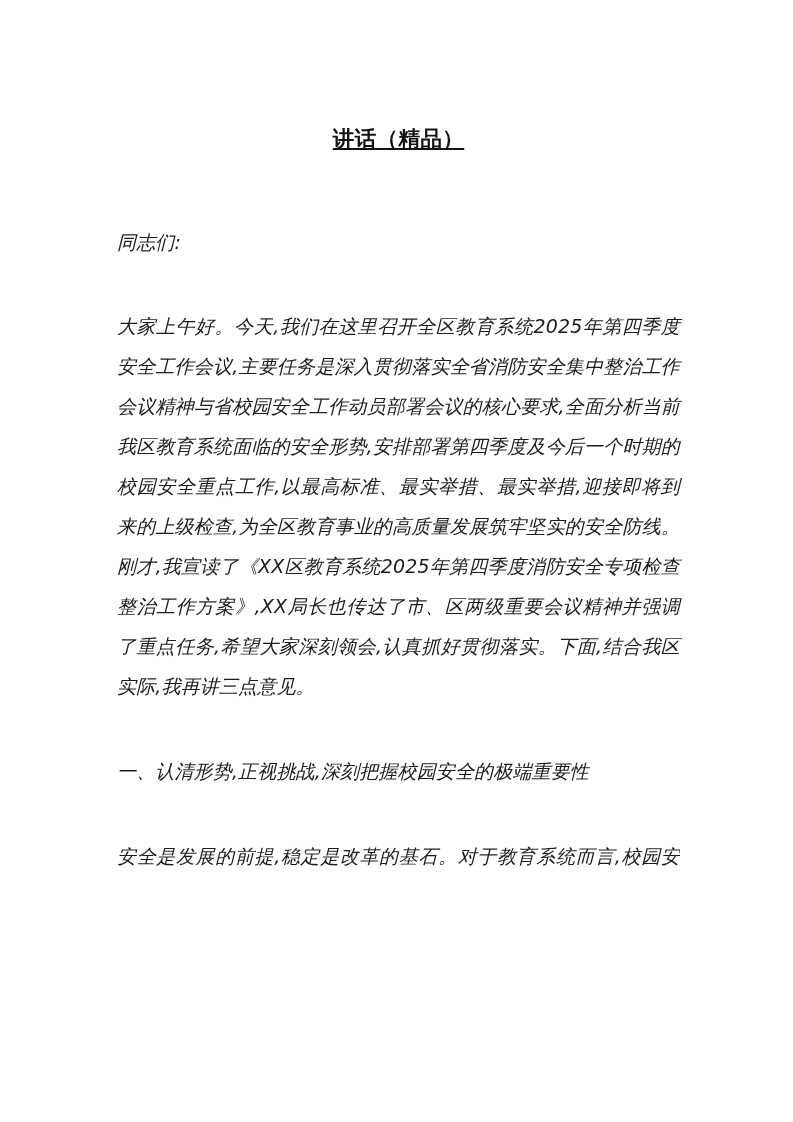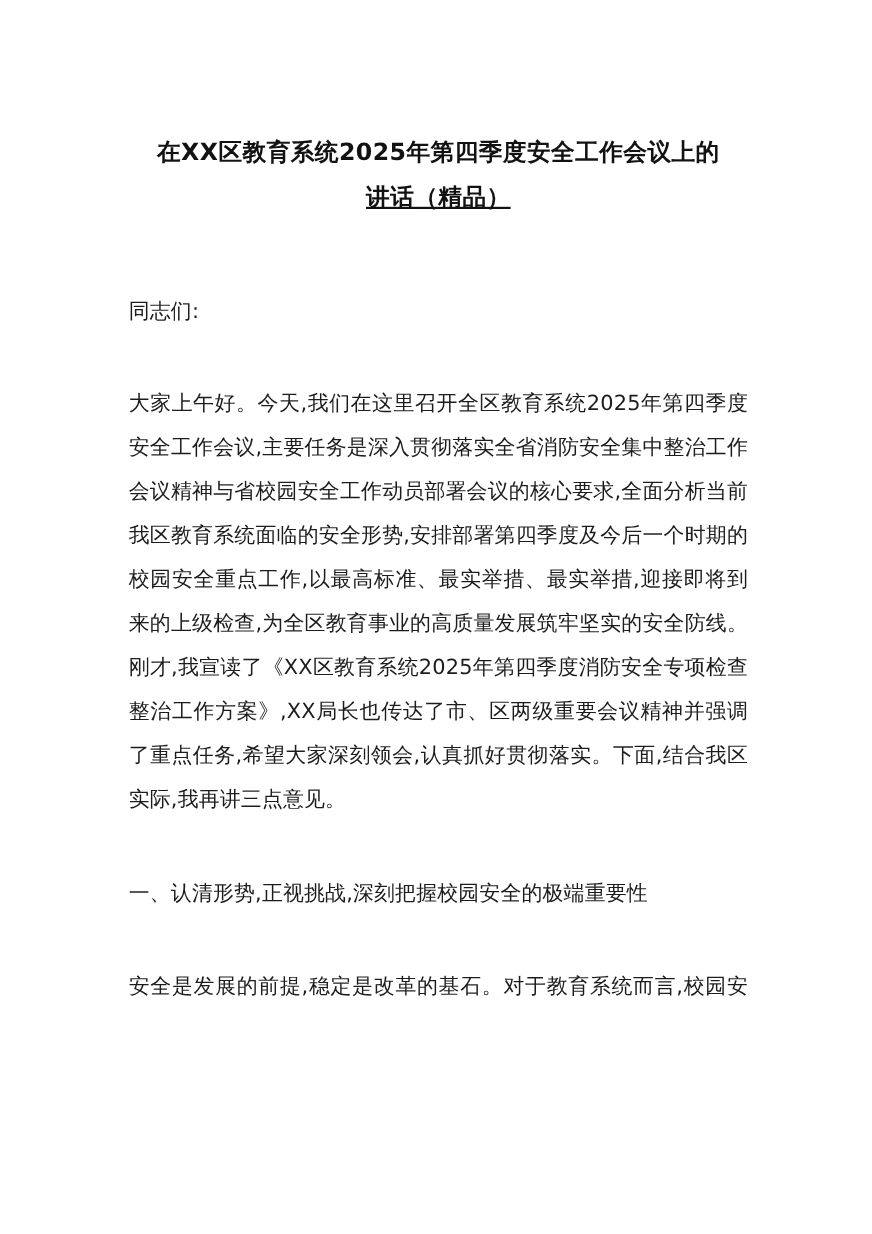--- a/index.html
+++ b/index.html
@@ -55,20 +55,21 @@
   
   .para {
     margin: 0;
     font-size: 19px;
     line-height: 40px;
     color: #1c1c1c;
     text-align: justify;
     text-justify: inter-character;
     word-break: break-all;
     letter-spacing: 0.15px;
+    font-style: italic;
   }
 
   .para--salutation {
     margin-top: 63px;
   }
 
   .para--lead {
     margin-top: 44px;
   }
 
@@ -86,21 +87,20 @@
     overflow: hidden;
   }
 </style>
 </head>
 <body>
 
 <div class="page">
   <div class="doc-body">
 
     <h1 class="doc-title">
-      <span class="tl-line tl-line--first">在XX区教育系统2025年第四季度安全工作会议上的</span>
       <span class="tl-line tl-line--second">讲话（精品）</span>
     </h1>
 
     <p class="para para--salutation">同志们:</p>
 
     <p class="para para--lead">大家上午好。今天,我们在这里召开全区教育系统2025年第四季度安全工作会议,主要任务是深入贯彻落实全省消防安全集中整治工作会议精神与省校园安全工作动员部署会议的核心要求,全面分析当前我区教育系统面临的安全形势,安排部署第四季度及今后一个时期的校园安全重点工作,以最高标准、最实举措、最实举措,迎接即将到来的上级检查,为全区教育事业的高质量发展筑牢坚实的安全防线。刚才,我宣读了《XX区教育系统2025年第四季度消防安全专项检查整治工作方案》,XX局长也传达了市、区两级重要会议精神并强调了重点任务,希望大家深刻领会,认真抓好贯彻落实。下面,结合我区实际,我再讲三点意见。</p>
 
     <p class="para para--heading">一、认清形势,正视挑战,深刻把握校园安全的极端重要性</p>
 
     <p class="para para--afterheading para--clipped">安全是发展的前提,稳定是改革的基石。对于教育系统而言,校园安全是底线,更是生命线,直接关系到广大师生的生命财</p>

